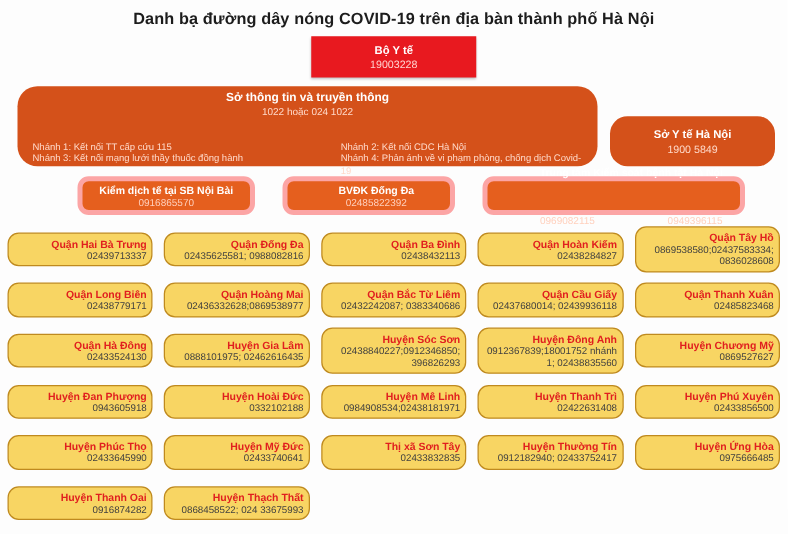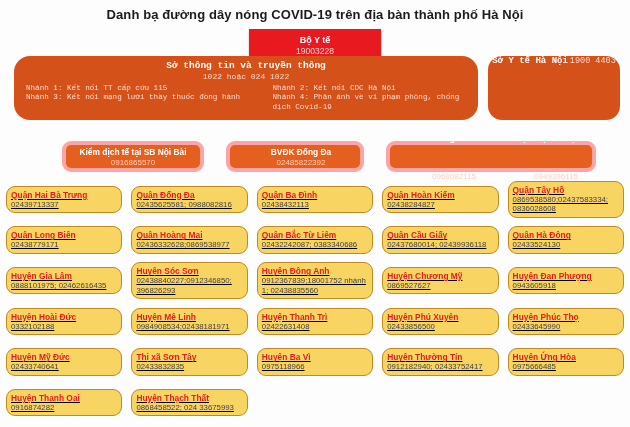--- a/index.html
+++ b/index.html
@@ -19,34 +19,34 @@
   .moh-box{
     position:absolute;top:29px;left:50%;transform:translateX(-50%);
     width:132px;height:33px;background:#e8191f;border-radius:0;
     color:#ffffff;text-align:center;display:flex;flex-direction:column;
     justify-content:center;gap:1px;box-shadow:0 1px 2px rgba(0,0,0,.25);
   }
   .moh-box .lbl{font-size:9px;font-weight:bold;}
   .moh-box .tel{font-size:8.5px;color:#ffd2ce;}
 
   
-  .dept-row{position:absolute;top:56px;left:14px;right:10px;height:64px;display:flex;gap:10px;font-family:Liberation Mono, monospace;}
+  .dept-row{position:absolute;top:69px;left:14px;right:10px;height:64px;display:flex;gap:10px;}
   .info-box{
     flex:1;background:#d4511a;border-radius:16px;color:#fff;
     padding:5px 12px 4px;box-sizing:border-box;
   }
   .info-box .hd{text-align:center;font-size:9.5px;font-weight:bold;line-height:1.15;}
   .info-box .sub{text-align:center;font-size:8px;color:#ffd9c9;line-height:1.2;}
-  .branches{display:flex;margin-top:2px;gap:24px;}
+  .branches{display:flex;margin-top:18px;gap:24px;}
   .branch-col{font-size:7.6px;color:#ffd9c9;line-height:1.3;}
   .branch-col.left{flex:1.15;}
   .branch-col.right{flex:1;}
   .health-box{
     width:132px;background:#d4511a;border-radius:14px;color:#fff;
-    display:flex;flex-direction:row;justify-content:center;text-align:center;gap:2px;
+    display:flex;flex-direction:column;justify-content:center;text-align:center;gap:2px;margin-top:24px;
   }
   .health-box .lbl{font-size:9px;font-weight:bold;}
   .health-box .tel{font-size:8.5px;color:#ffd9c9;}
 
   
   .mid-box{
     position:absolute;top:141px;height:31px;background:#e55f1e;
     border:4px solid #fca5a5;border-radius:9px;color:#fff;text-align:center;
     display:flex;flex-direction:column;justify-content:center;gap:1px;box-sizing:border-box;
   }
@@ -58,22 +58,22 @@
   .tel-pair{display:flex;justify-content:space-between;padding:0 14px;font-size:8px;color:#ffd0bd;margin-top:28px;}
 
   
   .grid{
     position:absolute;top:179px;left:6px;right:6px;height:244px;
     display:grid;grid-template-columns:repeat(5,1fr);
     grid-auto-rows:1fr;column-gap:9px;row-gap:0;align-items:center;justify-items:stretch;
   }
   .district-box{
     background:#f8d563;border:1.5px solid #bf8a1f;border-radius:9px;
-    padding:3px 4px;text-align:left;box-sizing:border-box;
-    display:flex;flex-direction:column;justify-content:center;gap:0px;text-decoration:underline;
+    padding:3px 4px;text-align:right;box-sizing:border-box;
+    display:flex;flex-direction:column;justify-content:center;gap:0px;
   }
   .d-name{font-size:8.4px;font-weight:bold;color:#e01f1f;line-height:1.2;}
   .d-phone{font-size:7.8px;color:#3f3f3f;line-height:1.2;word-break:break-word;}
 </style>
 </head>
 <body>
 
 <div class="page">
 
   <div class="title">Danh bạ đường dây nóng COVID-19 trên địa bàn thành phố Hà Nội</div>
@@ -93,21 +93,21 @@
           <div>Nhánh 3: Kết nối mạng lưới thầy thuốc đồng hành</div>
         </div>
         <div class="branch-col right">
           <div>Nhánh 2: Kết nối CDC Hà Nội</div>
           <div>Nhánh 4: Phản ánh về vi phạm phòng, chống dịch Covid-19</div>
         </div>
       </div>
     </div>
     <div class="health-box">
       <div class="lbl">Sở Y tế Hà Nội</div>
-      <div class="tel">1900 4403</div>
+      <div class="tel">1900 5849</div>
     </div>
   </div>
 
   <div class="mid-box mid-1">
     <div class="lbl">Kiểm dịch tế tại SB Nội Bài</div>
     <div class="tel">0916865570</div>
   </div>
   <div class="mid-box mid-2">
     <div class="lbl">BVĐK Đống Đa</div>
     <div class="tel">02485822392</div>
@@ -160,20 +160,24 @@
       <div class="d-name">Quận Bắc Từ Liêm</div>
       <div class="d-phone">02432242087; 0383340686</div>
     </div>
 
 
     <div class="district-box">
       <div class="d-name">Quận Cầu Giấy</div>
       <div class="d-phone">02437680014; 02439936118</div>
     </div>
 
+    <div class="district-box">
+      <div class="d-name">Quận Thanh Xuân</div>
+      <div class="d-phone">02485823468</div>
+    </div>
 
     <div class="district-box">
       <div class="d-name">Quận Hà Đông</div>
       <div class="d-phone">02433524130</div>
     </div>
 
     <div class="district-box">
       <div class="d-name">Huyện Gia Lâm</div>
       <div class="d-phone">0888101975; 02462616435</div>
     </div>
@@ -226,24 +230,20 @@
     <div class="district-box">
       <div class="d-name">Huyện Mỹ Đức</div>
       <div class="d-phone">02433740641</div>
     </div>
 
     <div class="district-box">
       <div class="d-name">Thị xã Sơn Tây</div>
       <div class="d-phone">02433832835</div>
     </div>
 
-    <div class="district-box">
-      <div class="d-name">Huyện Ba Vì</div>
-      <div class="d-phone">0975118966</div>
-    </div>
 
     <div class="district-box">
       <div class="d-name">Huyện Thường Tín</div>
       <div class="d-phone">0912182940; 02433752417</div>
     </div>
 
     <div class="district-box">
       <div class="d-name">Huyện Ứng Hòa</div>
       <div class="d-phone">0975666485</div>
     </div>

